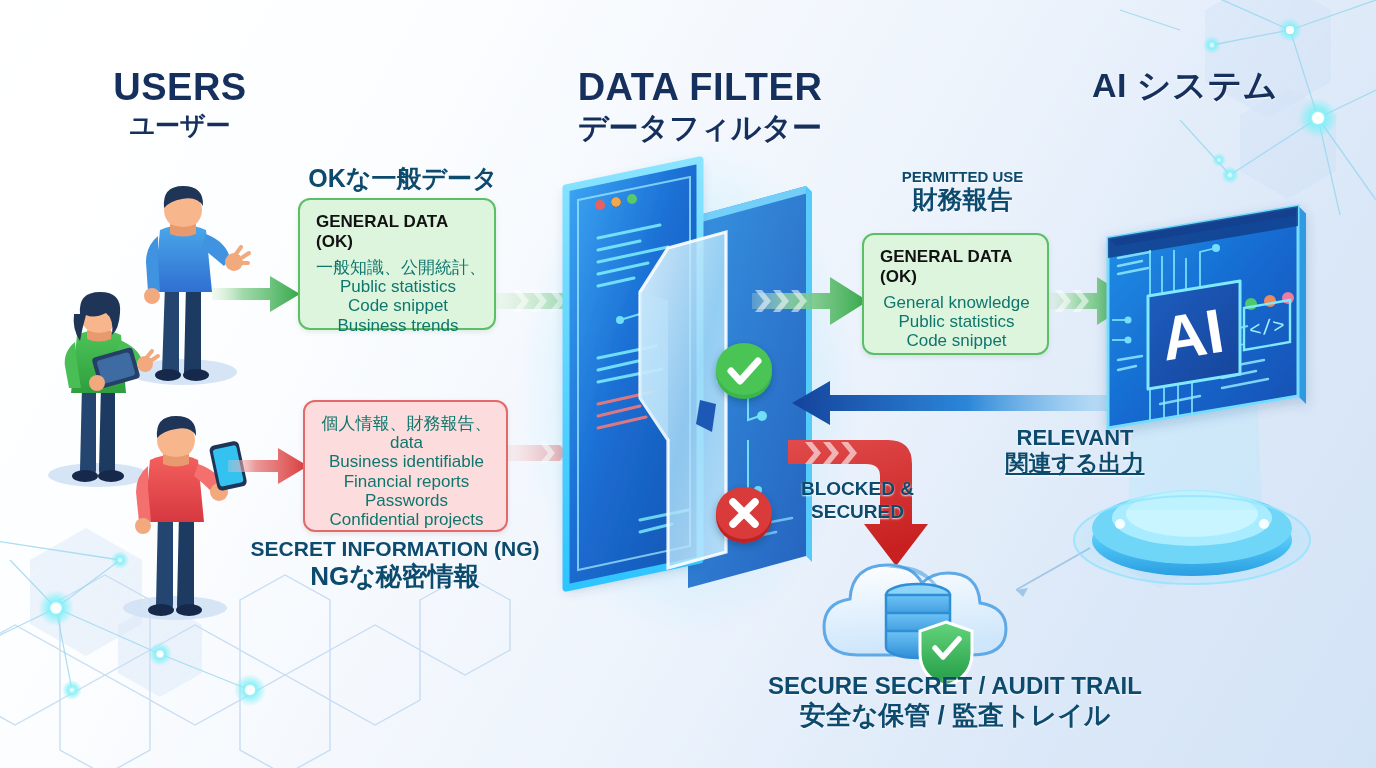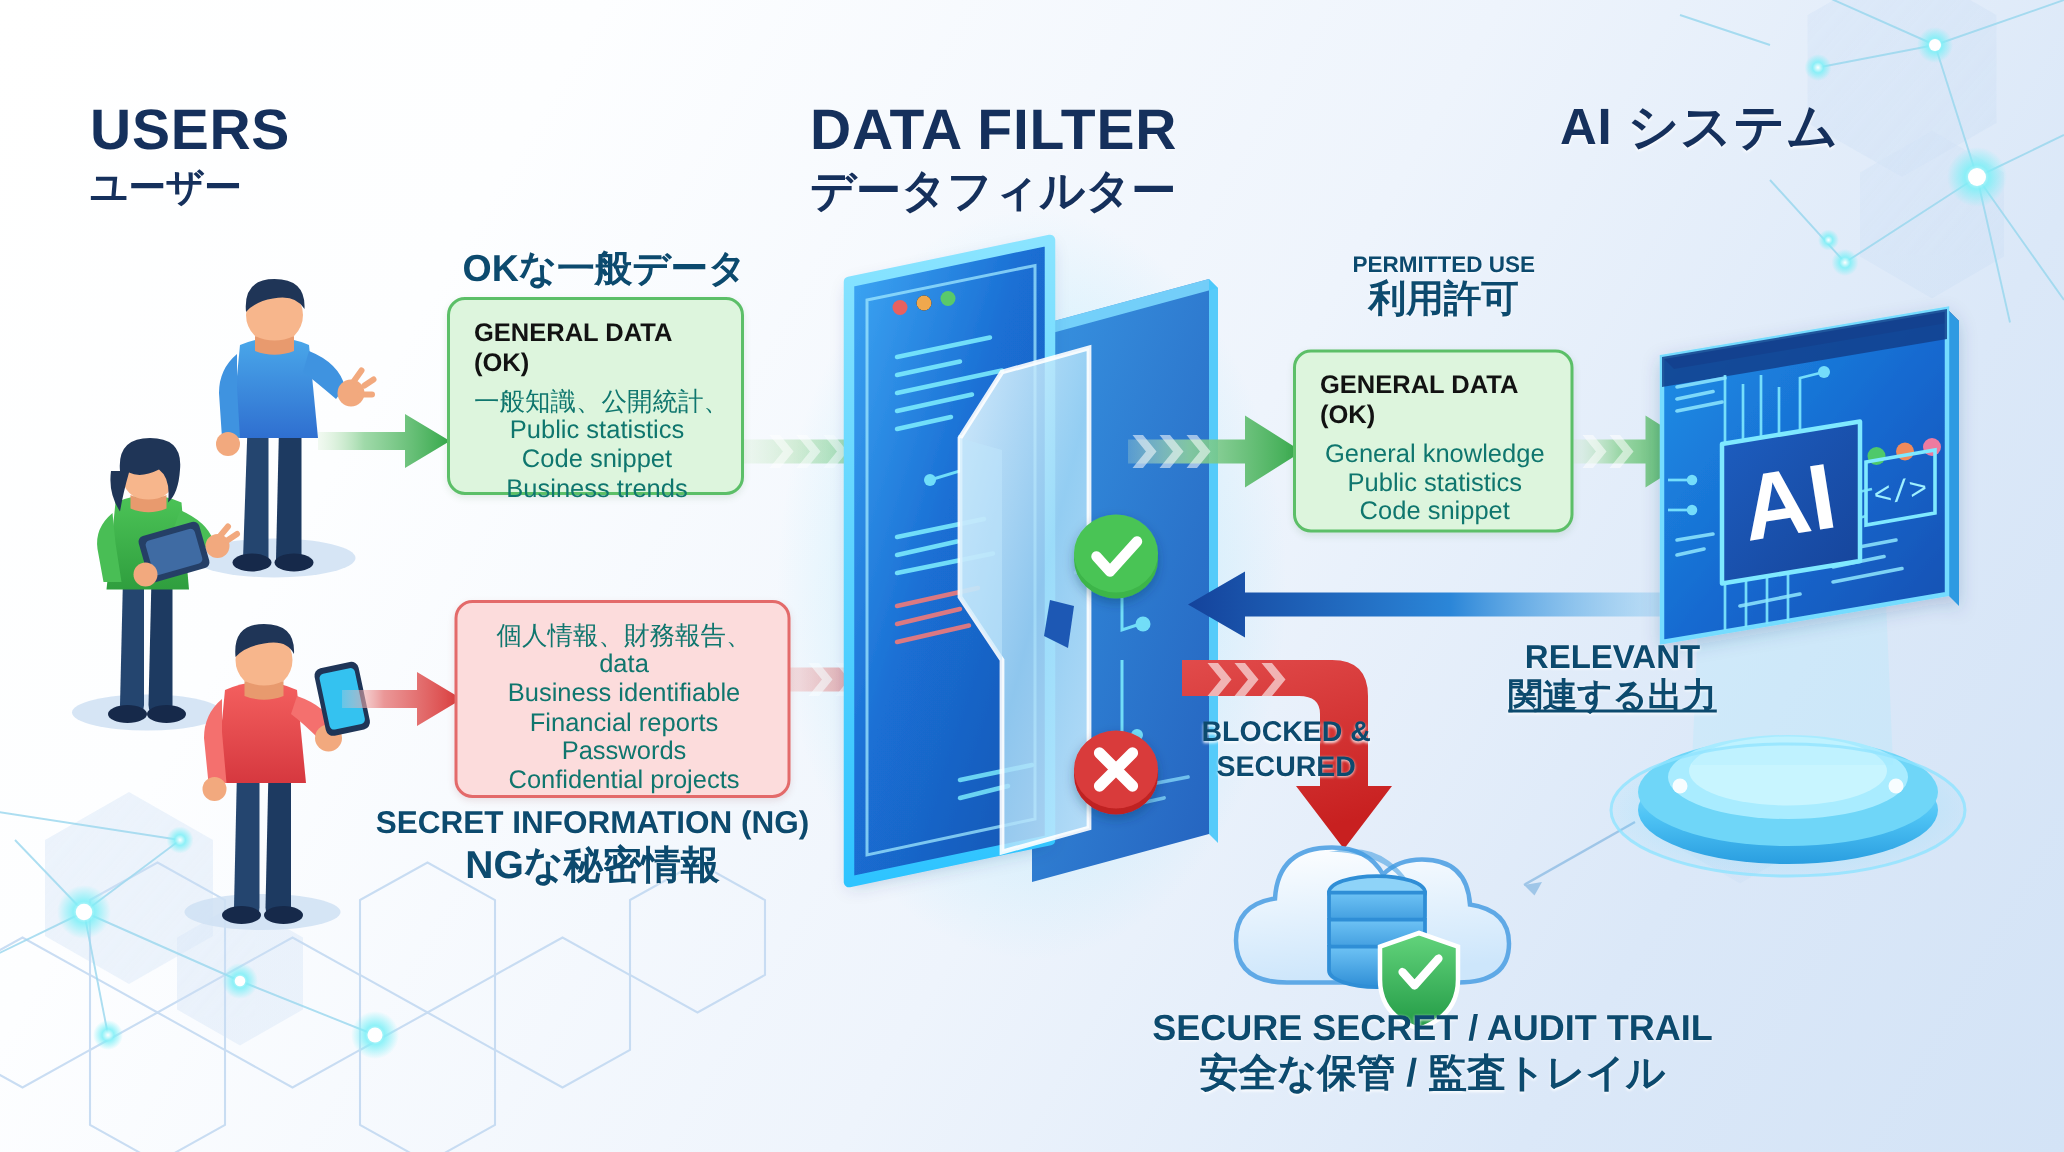--- a/index.html
+++ b/index.html
@@ -8,21 +8,21 @@
     font-family: "Liberation Sans", "DejaVu Sans", sans-serif;
     background: linear-gradient(120deg, #ffffff 0%, #fdfeff 22%, #eef4fc 55%, #dbe8f8 80%, #d3e3f6 100%);
     position: relative;
   }
   .stage { position:absolute; inset:0; }
 
   
   .bg-svg { position:absolute; inset:0; width:1376px; height:768px; pointer-events:none; }
 
   
-  .hdr { position:absolute; }
+  .hdr { position:absolute; text-align:center; }
   .hdr .en {
     font-weight:bold; color:#15305c; letter-spacing:0.5px; line-height:1.05;
     text-shadow: 0 1px 2px rgba(255,255,255,0.85);
   }
   .hdr .jp {
     font-weight:bold; color:#15305c; line-height:1.1;
     text-shadow: 0 1px 2px rgba(255,255,255,0.85);
   }
 
   #hdr-users   { left:60px;  top:68px;  width:240px; }
@@ -63,21 +63,21 @@
   .card { position:absolute; border-radius:12px; padding:12px 14px 14px 16px; }
   .card .title { font-weight:bold; font-size:17px; color:#121212; margin-bottom:6px; }
   .card .line  { font-size:17px; color:#0f766e; line-height:1.13; white-space:nowrap;text-align:center; }
 
   #card-general {
     left:298px; top:198px; width:198px; height:132px;
     background:#ddf5dd; border:2px solid #5cbf68;
     box-shadow:0 2px 5px rgba(60,120,60,0.13);
   }
   #card-secret {
-    left:303px; top:400px; width:224px; height:132px;
+    left:303px; top:400px; width:205px; height:132px;
     background:#fcdcdc; border:2px solid #e36a6a;
     box-shadow:0 2px 5px rgba(150,60,60,0.13);
   }
   #card-permitted {
     left:862px; top:233px; width:187px; height:122px;
     background:#ddf5dd; border:2px solid #5cbf68;
     box-shadow:0 2px 5px rgba(60,120,60,0.13);
   }
 
   
@@ -551,21 +551,21 @@
   </div>
 
   <div class="hdr" id="hdr-ai">
     <div class="en">AI システム</div>
   </div>
 
   <div class="cap" id="cap-ok">OKな一般データ</div>
 
   <div class="cap" id="cap-permit">
     <div class="l1">PERMITTED USE</div>
-    <div class="l2">利用許可</div>
+    <div class="l2">財務報告</div>
   </div>
 
   <div class="cap" id="cap-ng">
     <div class="l1">SECRET INFORMATION (NG)</div>
     <div class="l2">NGな秘密情報</div>
   </div>
 
   <div class="cap" id="cap-relevant">
     <div class="l1">RELEVANT</div>
     <div class="l2">関連する出力</div>

